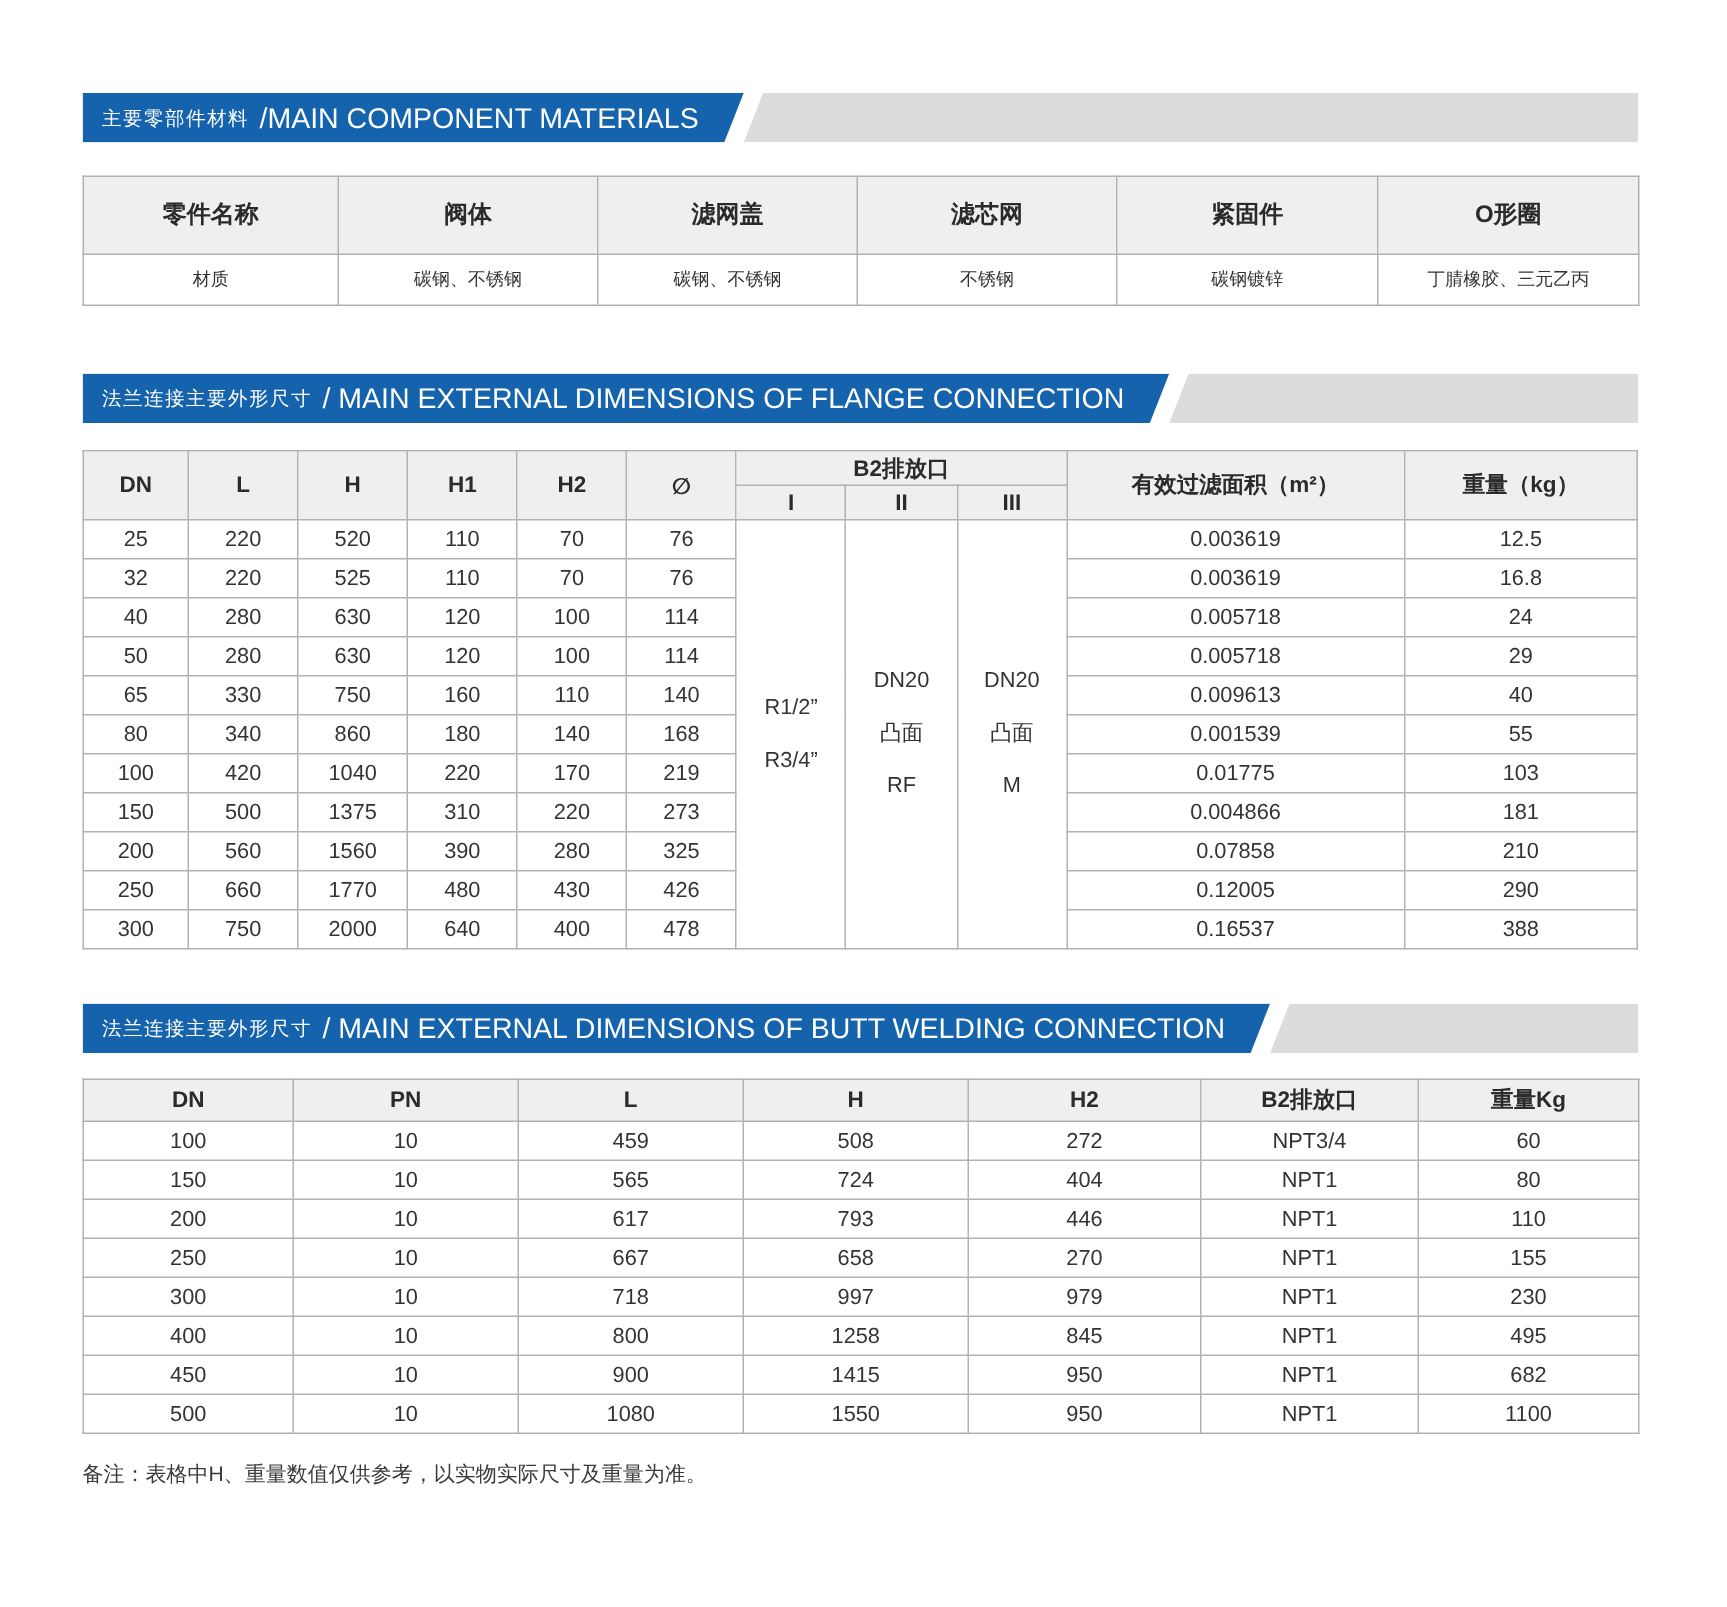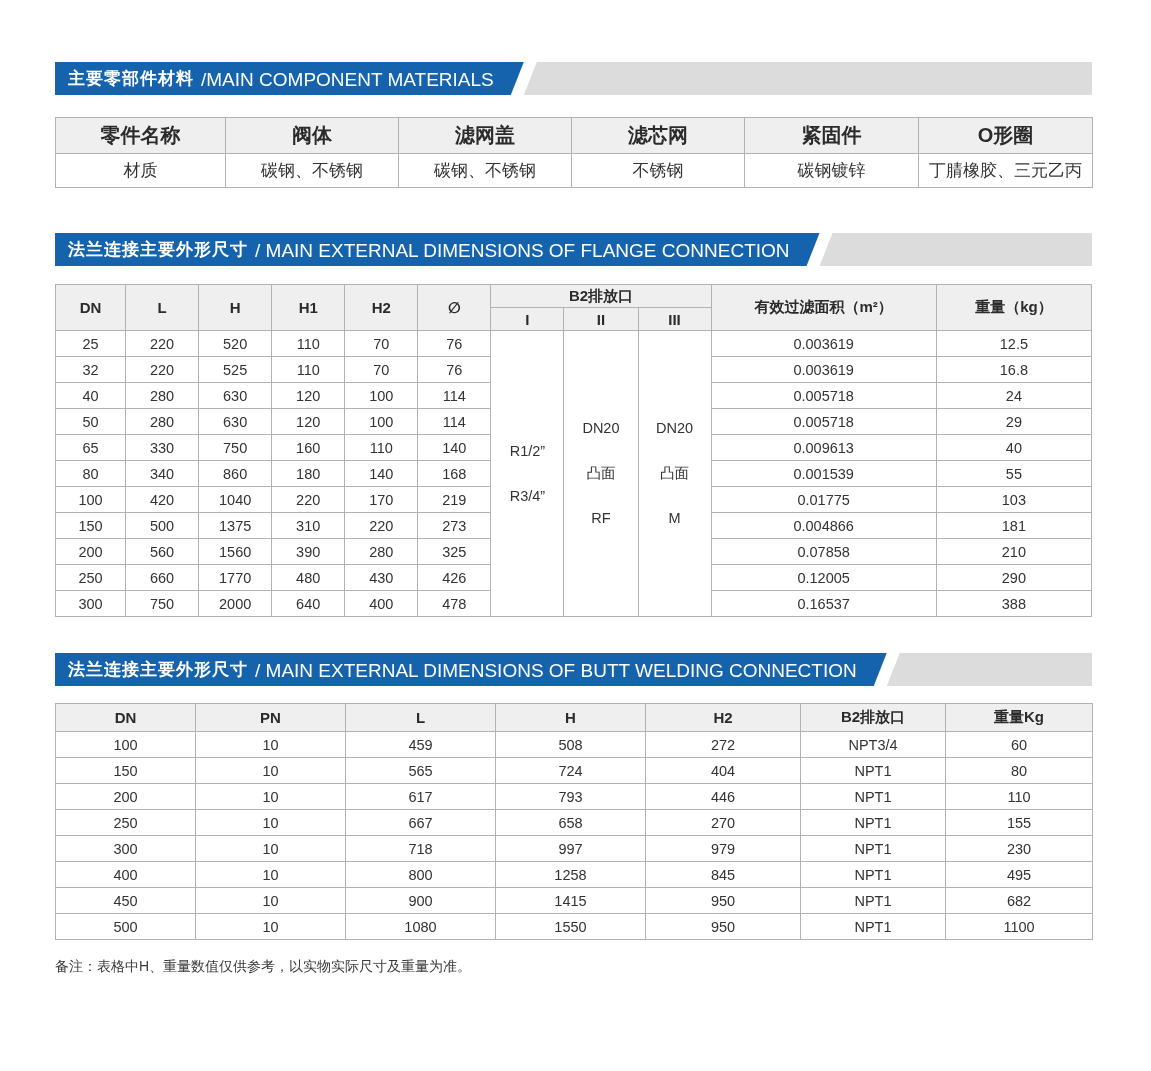--- a/index.html
+++ b/index.html
@@ -22,21 +22,21 @@
   }
   .banner-blue {
     background: #1463ac;
     color: #ffffff;
     display: flex;
     align-items: center;
     padding: 0 30px 0 13px;
     clip-path: polygon(0 0, 100% 0, calc(100% - 13px) 100%, 0 100%);
     white-space: nowrap;
   }
-  .banner-zh { font-size: 17px; font-weight: bold; letter-spacing: 1px; text-align: center; }
+  .banner-zh { font-size: 13px; font-weight: normal; letter-spacing: 1px; text-align: center; }
   .banner-en { font-size: 19px; margin-left: 7px; padding-top: 2px; }
   .banner-gray {
     flex: 1;
     background: #dcdcdc;
     clip-path: polygon(13px 0, 100% 0, 100% 100%, 0 100%);
   }
 
   
   table {
     border-collapse: collapse;
@@ -48,30 +48,30 @@
     border: 1px solid #b2b2b2;
     text-align: center;
     vertical-align: middle;
     padding: 0 2px;
     overflow: hidden;
   }
   th { background: #efefef; font-weight: bold; color: #2b2b2b; }
   td { background: #ffffff; color: #333333; }
 
   
-  .materials-table th { height: 36px; font-size: 20px; }
-  .materials-table td { height: 34px; font-size: 17px; }
+  .materials-table th { height: 52px; font-size: 16px; }
+  .materials-table td { height: 34px; font-size: 12px; }
 
   
   .flange-table th { height: 23px; font-size: 15px; }
   .flange-table td { height: 26px; font-size: 14.5px; }
   .flange-table td.b2-merged {
     font-size: 14.5px;
     white-space: pre-line;
-    line-height: 45px;
+    line-height: 35px;
   }
 
   
   .butt-table th { height: 28px; font-size: 15px; }
   .butt-table td { height: 26px; font-size: 14.5px; }
 
   
   .note {
     margin: 18px 0 0 55px;
     font-size: 14px;

